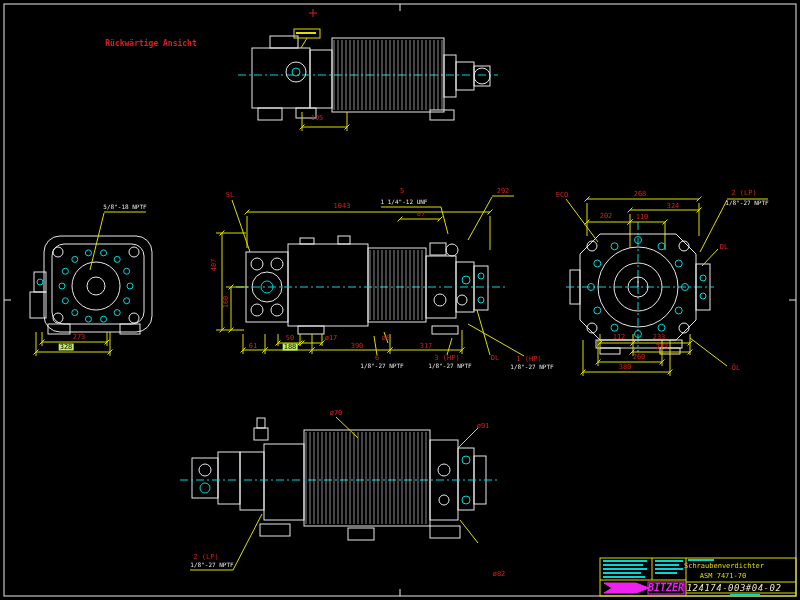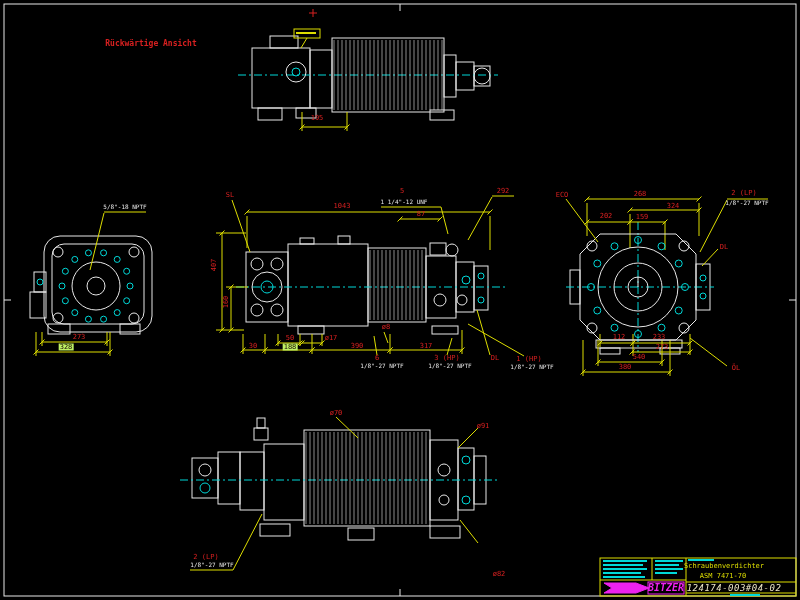--- a/index.html
+++ b/index.html
@@ -380,44 +380,44 @@
       <span class="lbl" style="left: 230px; top: 195px; color: rgb(216, 32, 32);">SL</span>
       <span class="lbl" style="left: 342px; top: 206px; color: rgb(216, 32, 32); text-align: right;">1043</span>
       <span class="lbl" style="left: 402px; top: 191px; color: rgb(216, 32, 32);">5</span>
       <span class="lbl" style="left: 404px; top: 202px; color: rgb(232, 232, 232); font-size: 6px;">1 1/4"-12 UNF</span>
       <span class="lbl" style="left: 503px; top: 191px; color: rgb(216, 32, 32);">292</span>
       <span class="lbl" style="left: 421px; top: 214px; color: rgb(216, 32, 32);">87</span>
       <span class="lbl rot" style="left: 214px; top: 265px; color: rgb(216, 32, 32);">407</span>
       <span class="lbl rot" style="left: 226px; top: 302px; color: rgb(216, 32, 32);">160</span>
       <span class="lbl" style="left: 290px; top: 338px; color: rgb(216, 32, 32); text-align: center;">50</span>
       <span class="lbl" style="left: 331px; top: 338px; color: rgb(216, 32, 32);">ø17</span>
-      <span class="lbl" style="left: 386px; top: 327px; color: rgb(216, 32, 32);">ø8</span>
-      <span class="lbl" style="left: 253px; top: 346px; color: rgb(216, 32, 32);">30</span>
+      <span class="lbl" style="left: 386px; top: 338px; color: rgb(216, 32, 32);">ø8</span>
+      <span class="lbl" style="left: 253px; top: 346px; color: rgb(216, 32, 32);">61</span>
       <span class="lbl boxed" style="left: 290px; top: 347px;">188</span>
       <span class="lbl" style="left: 357px; top: 346px; color: rgb(216, 32, 32);">390</span>
       <span class="lbl" style="left: 426px; top: 346px; color: rgb(216, 32, 32);">317</span>
       <span class="lbl" style="left: 377px; top: 358px; color: rgb(216, 32, 32);">6</span>
       <span class="lbl" style="left: 382px; top: 366px; color: rgb(232, 232, 232); font-size: 6px;">1/8"-27 NPTF</span>
       <span class="lbl" style="left: 447px; top: 358px; color: rgb(216, 32, 32);">3 (HP)</span>
       <span class="lbl" style="left: 450px; top: 366px; color: rgb(232, 232, 232); font-size: 6px;">1/8"-27 NPTF</span>
       <span class="lbl" style="left: 495px; top: 358px; color: rgb(216, 32, 32);">DL</span>
       <span class="lbl" style="left: 529px; top: 359px; color: rgb(216, 32, 32);">1 (HP)</span>
       <span class="lbl" style="left: 532px; top: 367px; color: rgb(232, 232, 232); font-size: 6px;">1/8"-27 NPTF</span>
       <span class="lbl" style="left: 562px; top: 195px; color: rgb(216, 32, 32);">ECO</span>
       <span class="lbl" style="left: 640px; top: 194px; color: rgb(216, 32, 32);">268</span>
       <span class="lbl" style="left: 673px; top: 206px; color: rgb(216, 32, 32);">324</span>
       <span class="lbl" style="left: 606px; top: 216px; color: rgb(216, 32, 32);">202</span>
-      <span class="lbl" style="left: 642px; top: 217px; color: rgb(216, 32, 32);">159</span>
+      <span class="lbl" style="left: 642px; top: 217px; color: rgb(216, 32, 32);">110</span>
       <span class="lbl" style="left: 744px; top: 193px; color: rgb(216, 32, 32);">2 (LP)</span>
       <span class="lbl" style="left: 747px; top: 203px; color: rgb(232, 232, 232); font-size: 6px;">1/8"-27 NPTF</span>
       <span class="lbl" style="left: 724px; top: 247px; color: rgb(216, 32, 32);">DL</span>
       <span class="lbl" style="left: 619px; top: 337px; color: rgb(216, 32, 32);">112</span>
       <span class="lbl" style="left: 659px; top: 337px; color: rgb(216, 32, 32);">233</span>
       <span class="lbl" style="left: 662px; top: 347px; color: rgb(216, 32, 32);">273</span>
-      <span class="lbl" style="left: 639px; top: 357px; color: rgb(216, 32, 32);">540</span>
+      <span class="lbl" style="left: 639px; top: 357px; color: rgb(216, 32, 32);">260</span>
       <span class="lbl" style="left: 625px; top: 367px; color: rgb(216, 32, 32);">380</span>
       <span class="lbl" style="left: 736px; top: 368px; color: rgb(216, 32, 32);">ÖL</span>
       <span class="lbl" style="left: 336px; top: 413px; color: rgb(216, 32, 32);">ø70</span>
       <span class="lbl" style="left: 483px; top: 426px; color: rgb(216, 32, 32);">ø91</span>
       <span class="lbl" style="left: 483px; top: 574px; color: rgb(216, 32, 32); margin-left: 16px;">ø82</span>
       <span class="lbl" style="left: 206px; top: 557px; color: rgb(216, 32, 32);">2 (LP)</span>
       <span class="lbl" style="left: 212px; top: 565px; color: rgb(232, 232, 232); font-size: 6px;">1/8"-27 NPTF</span>
     </div>
   <span class="tb tb-name">Schraubenverdichter</span>
   <span class="tb tb-asm">ASM 7471-70</span>

